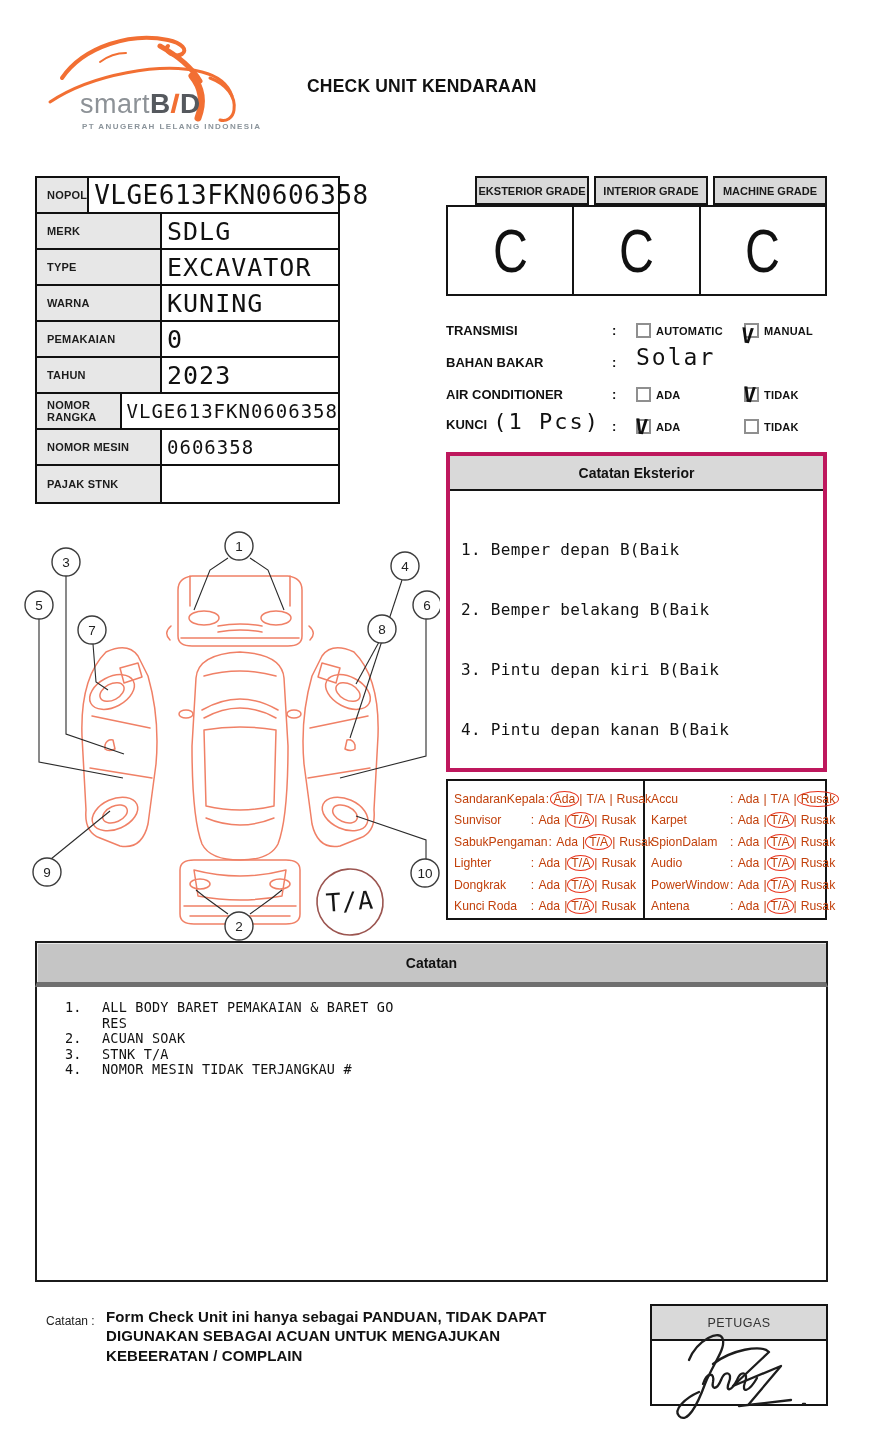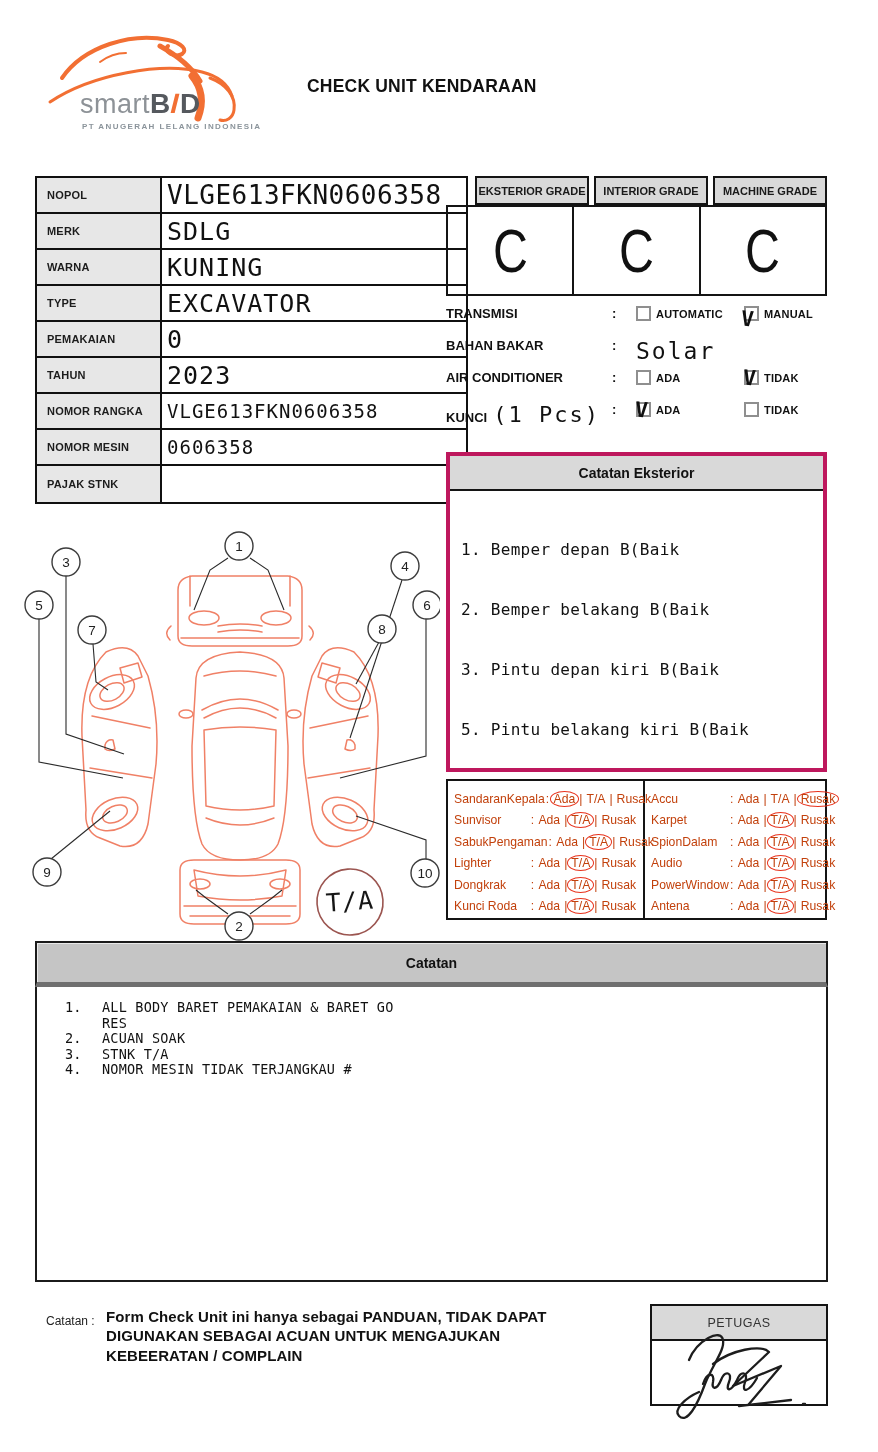--- a/index.html
+++ b/index.html
@@ -11,41 +11,41 @@
   .logo { position:absolute; left:42px; top:26px; width:210px; height:118px; }
   .logo svg { position:absolute; left:0; top:0; }
   .brand-line { position:absolute; left:38px; top:62px; white-space:nowrap; }
   .b-smart { font-size:27px; color:#8d9297; letter-spacing:.5px; }
   .b-b, .b-d { font-size:28px; font-weight:700; color:#55595e; }
   .b-i { display:inline-block; font-size:28px; font-weight:700; color:#f26f33; transform:skewX(-14deg); margin:0 1px; }
   .b-tag { position:absolute; left:40px; top:96px; font-size:8px; font-weight:700; color:#8b949b; letter-spacing:1.4px; white-space:nowrap; }
   .page-title { position:absolute; left:307px; top:76px; font-size:17.5px; font-weight:700; letter-spacing:.2px; }
 
   
-  .info-table { position:absolute; left:35px; top:176px; width:433px; border:2px solid #101010; background:#fff; }
+  .info-table { position:absolute; left:35px; top:176px; width:305px; border:2px solid #101010; background:#fff; }
   .irow { display:flex; height:36px; border-bottom:2px solid #101010; }
   .irow:last-child { border-bottom:none; }
   .ilabel { width:125px; background:#e7e7e7; border-right:2px solid #101010; font-size:11px; font-weight:700; color:#1c1c1c; display:flex; align-items:center; padding-left:10px; letter-spacing:.2px; }
   .ival { flex:1; font-family:"DejaVu Sans Mono",monospace; display:flex; align-items:center; padding-left:5px; white-space:nowrap; overflow:visible; position:relative; z-index:2; }
   .v-xl { font-size:26px; letter-spacing:.5px; }
   .v-lg { font-size:25px; letter-spacing:1px; }
   .v-md { font-size:19px; letter-spacing:1px; }
 
   
   .grades { position:absolute; left:446px; top:176px; width:381px; }
   .g-headers { display:flex; gap:5px;padding-left:29px; }
   .g-head { flex:1; height:29px; background:#d9d9d9; border:2px solid #141414; display:flex; align-items:center; justify-content:center; font-size:11px; font-weight:700; color:#1a1a1a; }
   .g-cells { display:flex; height:91px; border:2px solid #141414; margin-top:0; }
   .g-cell { flex:1; display:flex; align-items:center; justify-content:center; }
   .g-cell + .g-cell { border-left:2px solid #141414; }
   .g-letter { font-size:62px; font-weight:400; transform:scaleX(.78); letter-spacing:0; }
 
   
   .specs { position:absolute; left:446px; top:306px; width:410px; }
-  .spec-row { position:relative; height:32px; display:flex; align-items:flex-start; }
+  .spec-row { position:relative; height:32px; display:flex; align-items:flex-end; }
   .spec-label { font-weight:700; font-size:13px; width:166px; white-space:nowrap; }
   .kunci-extra { font-family:"DejaVu Sans Mono",monospace; font-size:22px; font-weight:400; margin-left:6px; letter-spacing:2px; }
   .spec-colon { width:24px; font-weight:700; font-size:13px; text-align:left; }
   .opt { display:flex; align-items:center; width:108px; position:relative; }
   .cb { width:15px; height:15px; border:2px solid #8f8f8f; margin-right:5px; background:#fff; flex:none; }
   .opt-label { font-size:11px; font-weight:600; letter-spacing:.2px; }
   .vmark { position:absolute; left:-1px; top:-4px; font-family:"DejaVu Sans Mono",monospace; font-size:21px; font-weight:700; color:#101010; transform:rotate(5deg); z-index:3; }
   .vmark.v-low { left:-3px; top:1px; }
   .fuel { font-family:"DejaVu Sans Mono",monospace; font-size:23px; letter-spacing:2px; }
 
@@ -120,26 +120,26 @@
   <div class="info-table">
     <div class="irow">
         <div class="ilabel">NOPOL</div>
         <div class="ival v-xl">VLGE613FKN0606358</div>
       </div>
     <div class="irow">
         <div class="ilabel">MERK</div>
         <div class="ival v-lg">SDLG</div>
       </div>
     <div class="irow">
+        <div class="ilabel">TYPE</div>
+        <div class="ival v-lg">EXCAVATOR</div>
+      </div>
+    <div class="irow">
         <div class="ilabel">WARNA</div>
         <div class="ival v-lg">KUNING</div>
-      </div>
-    <div class="irow">
-        <div class="ilabel">TYPE</div>
-        <div class="ival v-lg">EXCAVATOR</div>
       </div>
     <div class="irow">
         <div class="ilabel">PEMAKAIAN</div>
         <div class="ival v-lg">0</div>
       </div>
     <div class="irow">
         <div class="ilabel">TAHUN</div>
         <div class="ival v-lg">2023</div>
       </div>
     <div class="irow">
@@ -224,20 +224,21 @@
       </span>
     </div>
   </div>
 
   <div class="ext-box">
     <div class="ext-header">Catatan Eksterior</div>
     <div class="ext-body">
       <div>1. Bemper depan B(Baik</div>
       <div>2. Bemper belakang B(Baik</div>
       <div>3. Pintu depan kiri B(Baik</div>
+      <div>4. Pintu depan kanan B(Baik</div>
       <div>5. Pintu belakang kiri B(Baik</div>
       <div>6. Pintu belakang kanan B(Baik</div>
       <div>7. Ban depan kiri 0%</div>
       <div>8. Ban depan kanan 0%</div>
       <div>9. Ban belakang kiri 0%</div>
       <div>10.Ban belakang kanan 0%</div>
     </div>
   </div>
 
   <div class="equip">

